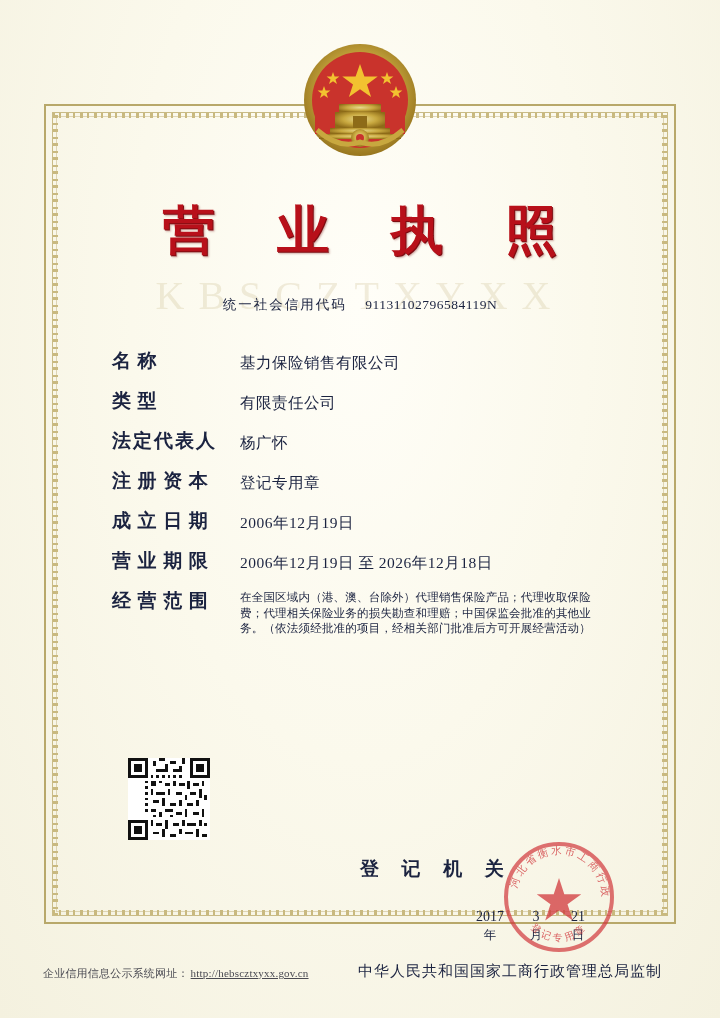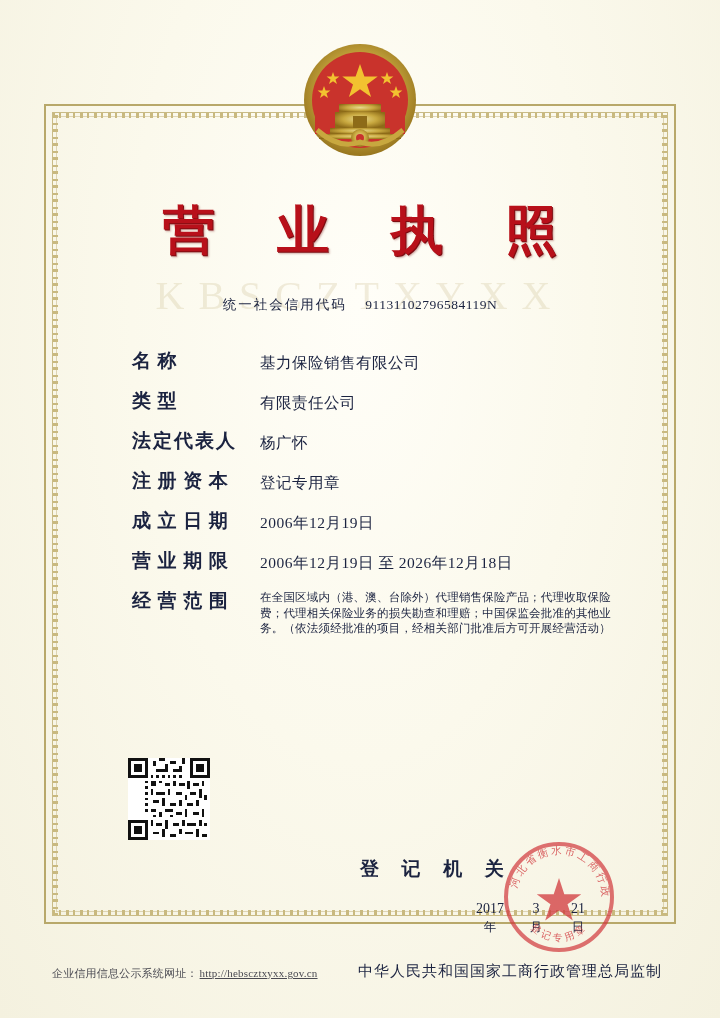--- a/index.html
+++ b/index.html
@@ -146,21 +146,20 @@
   }
   .field-label {
     width: 128px;
     flex: 0 0 128px;
     font-size: 19px;
     font-weight: bold;
     color: #1b2340;
     font-family: "DejaVu Serif", "Liberation Serif", serif;
     letter-spacing: 0px;
     line-height: 24px;
-    margin-left: 20px;
   }
   .lbl-4 { letter-spacing: 2px; }
 
   .field-value {
     font-size: 15.5px;
     color: #1b2340;
     line-height: 24px;
     padding-top: 3px;
     letter-spacing: 0.5px;
   }
@@ -188,21 +187,21 @@
   .reg-title {
     font-size: 19px;
     font-weight: bold;
     color: #1b2340;
     letter-spacing: 8px;
     text-align: left;
     padding-right: 8px;
     font-family: "DejaVu Serif", "Liberation Serif", serif;
   }
   .reg-date {
-    margin-top: 19px;
+    margin-top: 27px;
     font-size: 14px;
     color: #1b2340;
     display: flex;
     justify-content: flex-end;
     align-items: baseline;
   }
   .reg-date span { display: inline-block; text-align: center; }
   .d-year { width: 52px; }
   .d-month { width: 40px; }
   .d-day { width: 44px; }
@@ -219,21 +218,21 @@
   .seal {
     position: absolute;
     left: 500px; top: 838px;
     width: 118px; height: 118px;
     opacity: 0.82;
   }
 
   
   .footer-left {
     position: absolute;
-    left: 52px; top: 966px;
+    left: 43px; top: 966px;
     font-size: 11px;
     color: #4a4a52;
     letter-spacing: 0.2px;
   }
   .footer-left .url {
     color: #4a4a52;
     text-decoration: underline;
     margin-left: 2px;
   }
   .footer-right {

